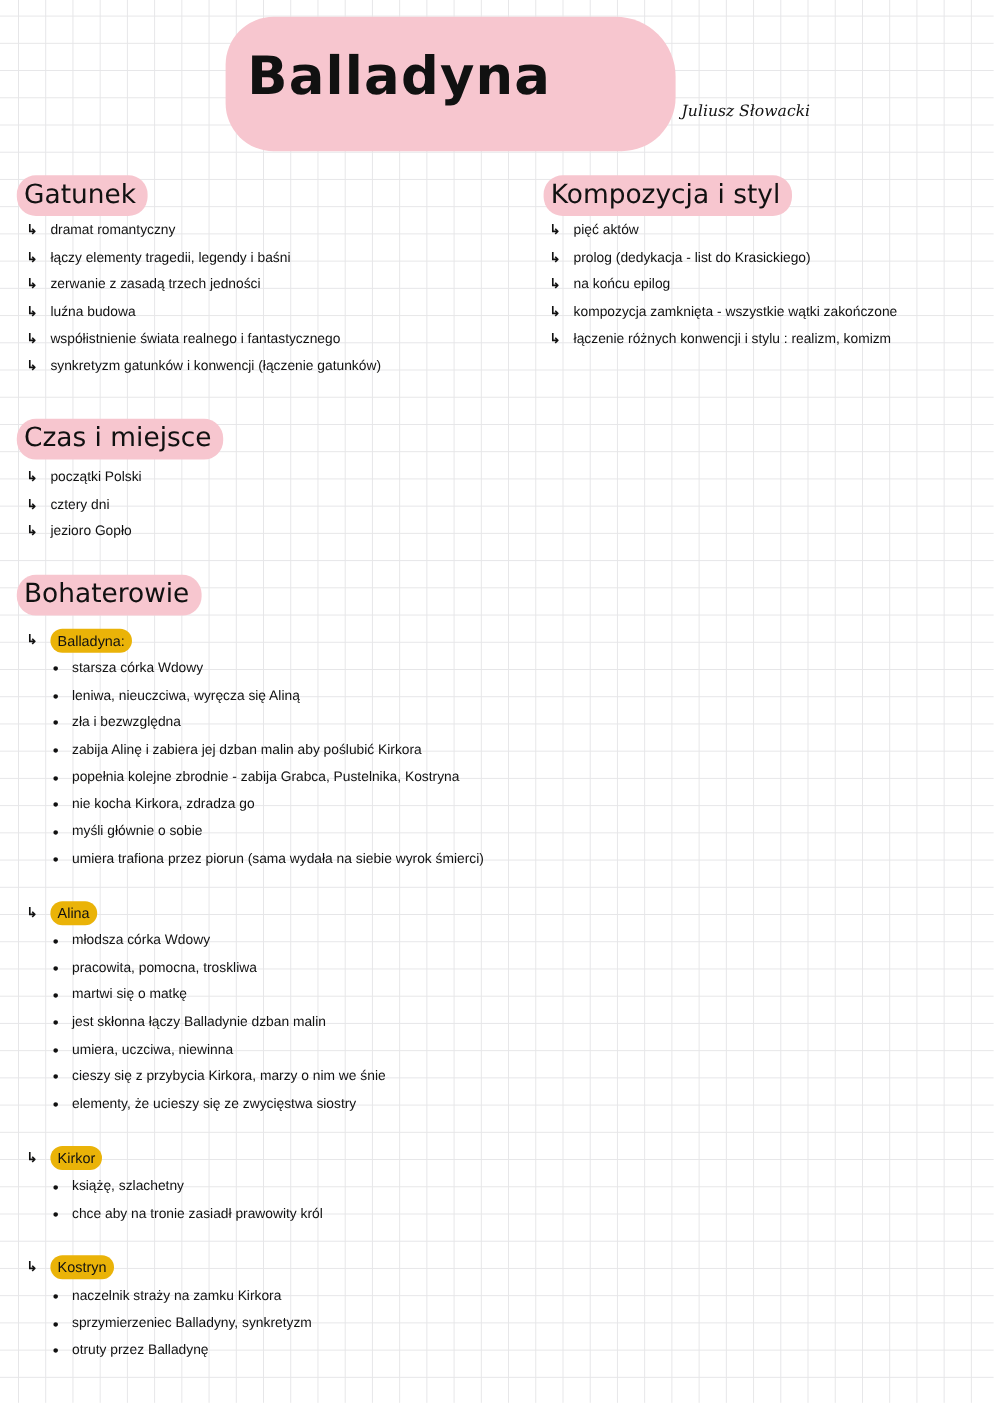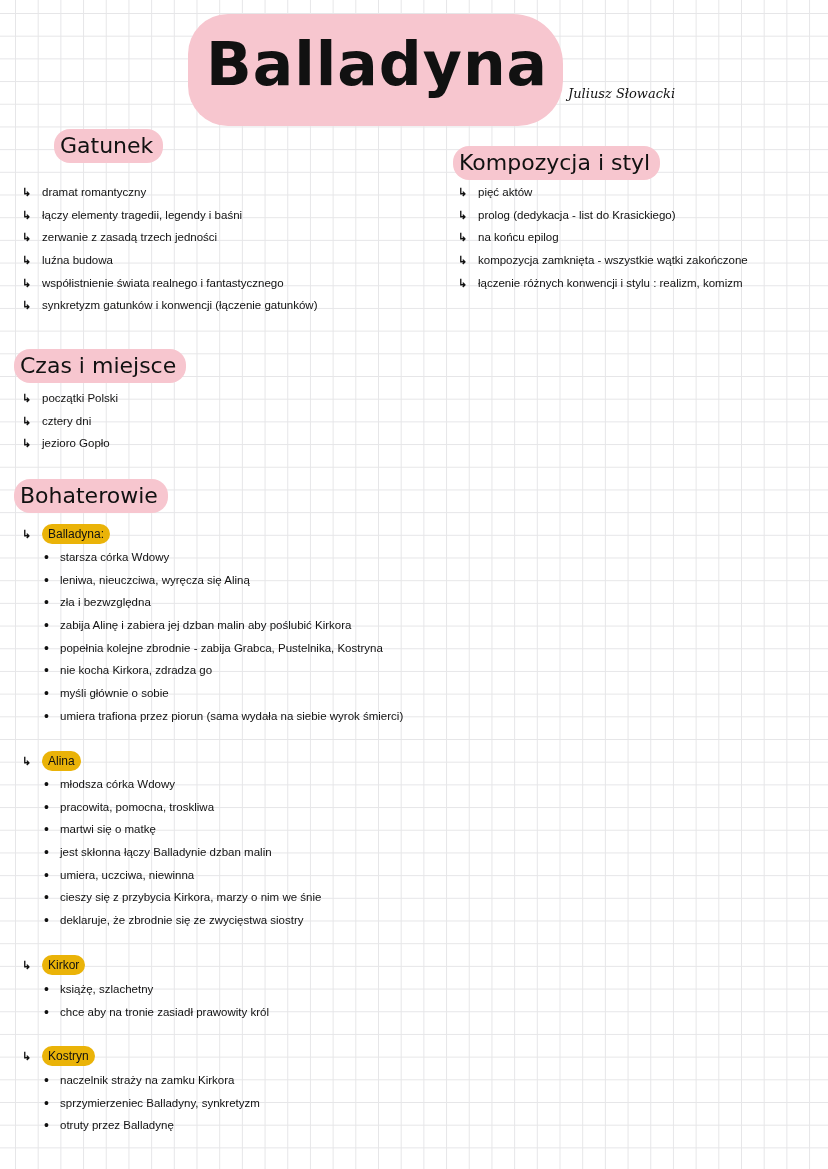--- a/index.html
+++ b/index.html
@@ -15,21 +15,21 @@
       color: #111;
     }
     .abs { position: absolute; }
     .title-wrap { left: 188px; top: 8px; }
     .title-hl {
       position: absolute; left: 0; top: 6px; width: 375px; height: 112px;
       background: #f7c6cf; border-radius: 40px 50px 45px 40px;
     }
     .title {
       position: relative; font-family: "DejaVu Sans", sans-serif; font-weight: bold;
-      font-size: 60px; letter-spacing: 1px; padding: 8px 18px 0 18px; line-height: 96px;
+      font-size: 44px; letter-spacing: 1px; padding: 8px 18px 0 18px; line-height: 96px;
     }
     .author {
       left: 568px; top: 86px; font-family: "DejaVu Serif", serif; font-style: italic;
       font-size: 13px;
     }
     .h {
       position: absolute; font-size: 22px; line-height: 30px; padding: 2px 10px 2px 6px;
       background: #f7c6cf; border-radius: 16px; font-family: "DejaVu Sans", sans-serif;
     }
     ul.list { position: absolute; margin: 0; padding: 0; list-style: none; }
@@ -47,21 +47,21 @@
   </style>
 </head>
 <body>
 
 <div class="abs title-wrap">
   <div class="title-hl"></div>
   <div class="title">Balladyna</div>
 </div>
 <div class="abs author">Juliusz Słowacki</div>
 
-<div class="h" style="left:14px; top:129px;margin-left:40px;">Gatunek</div>
+<div class="h" style="left:14px; top:146px;">Gatunek</div>
 <ul class="list" style="left:22px; top:181px;">
   <li>
       <span class="arrow">↳</span>
       <span>dramat romantyczny</span>
     </li>
   <li>
       <span class="arrow">↳</span>
       <span>łączy elementy tragedii, legendy i baśni</span>
     </li>
   <li>
@@ -187,21 +187,21 @@
   <li>
       <span class="dot">•</span>
       <span>umiera, uczciwa, niewinna</span>
     </li>
   <li>
       <span class="dot">•</span>
       <span>cieszy się z przybycia Kirkora, marzy o nim we śnie</span>
     </li>
   <li>
       <span class="dot">•</span>
-      <span>deklaruje, że zbrodnie się ze zwycięstwa siostry</span>
+      <span>elementy, że ucieszy się ze zwycięstwa siostry</span>
     </li>
 </ul>
 
 <div class="sub" style="left:22px; top:955px;">
   <span class="arrow">↳</span>
   <span class="label">Kirkor</span>
 </div>
 <ul class="list" style="left:44px; top:978px;">
   <li>
       <span class="dot">•</span>

